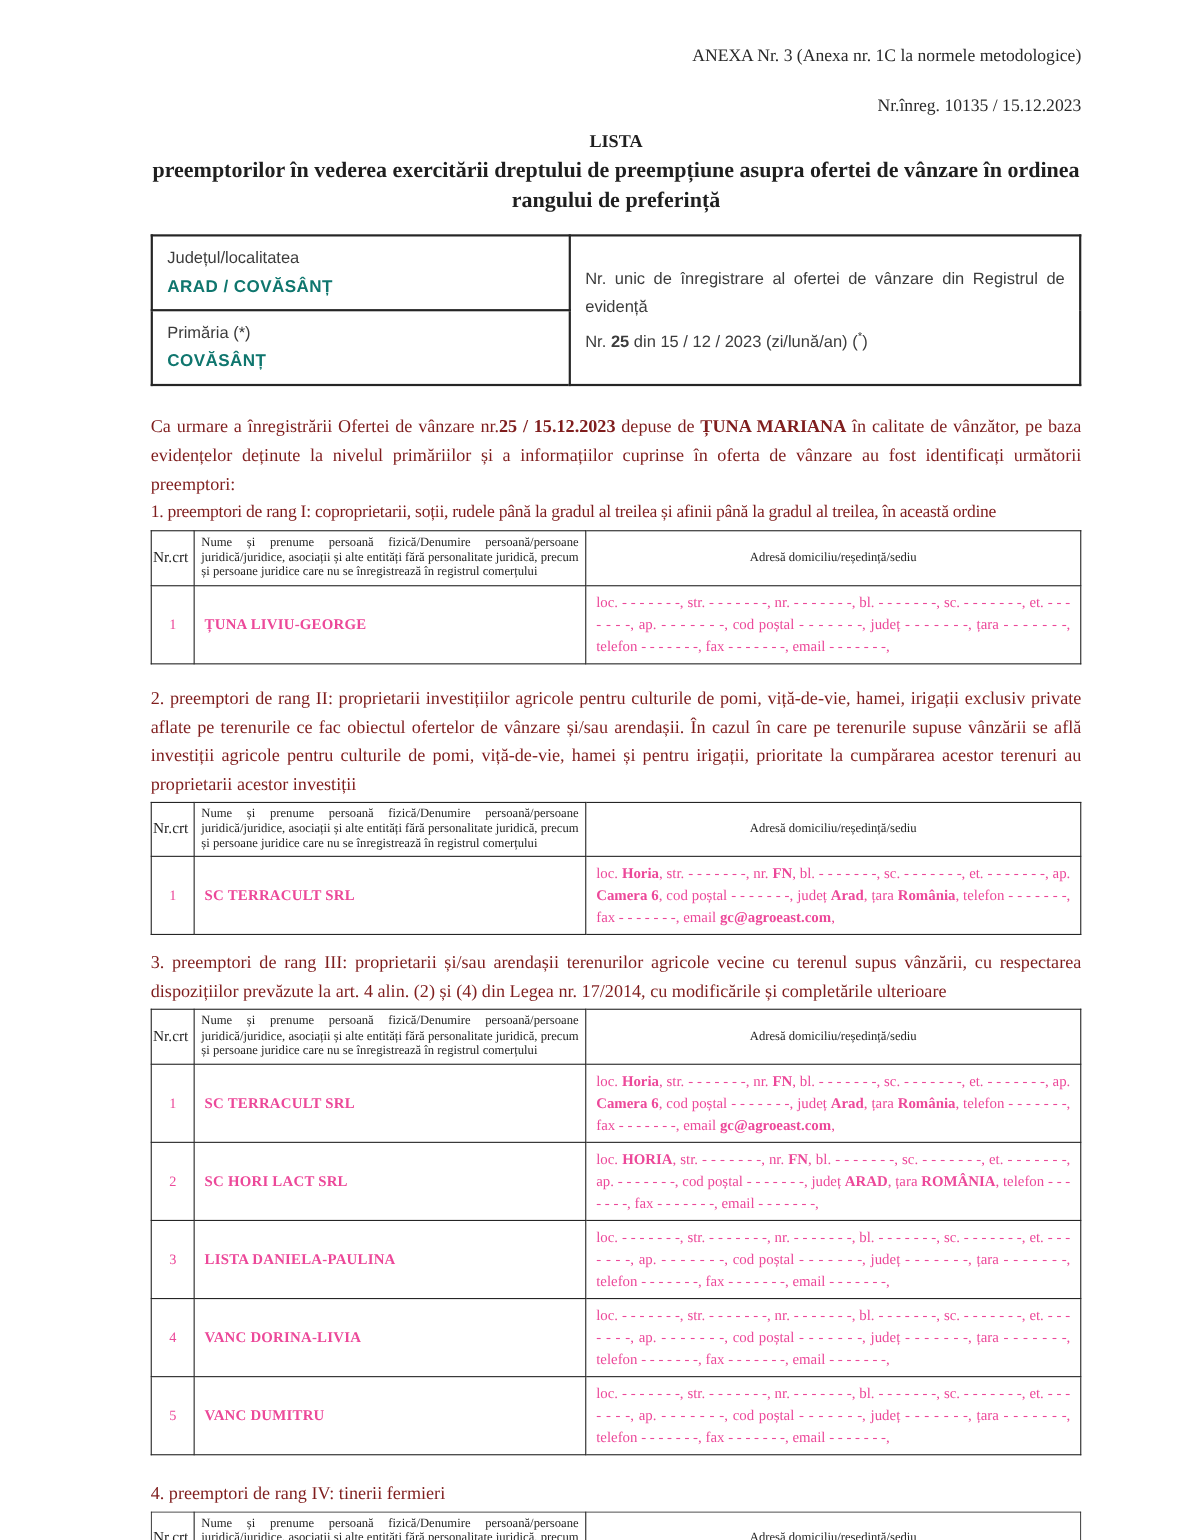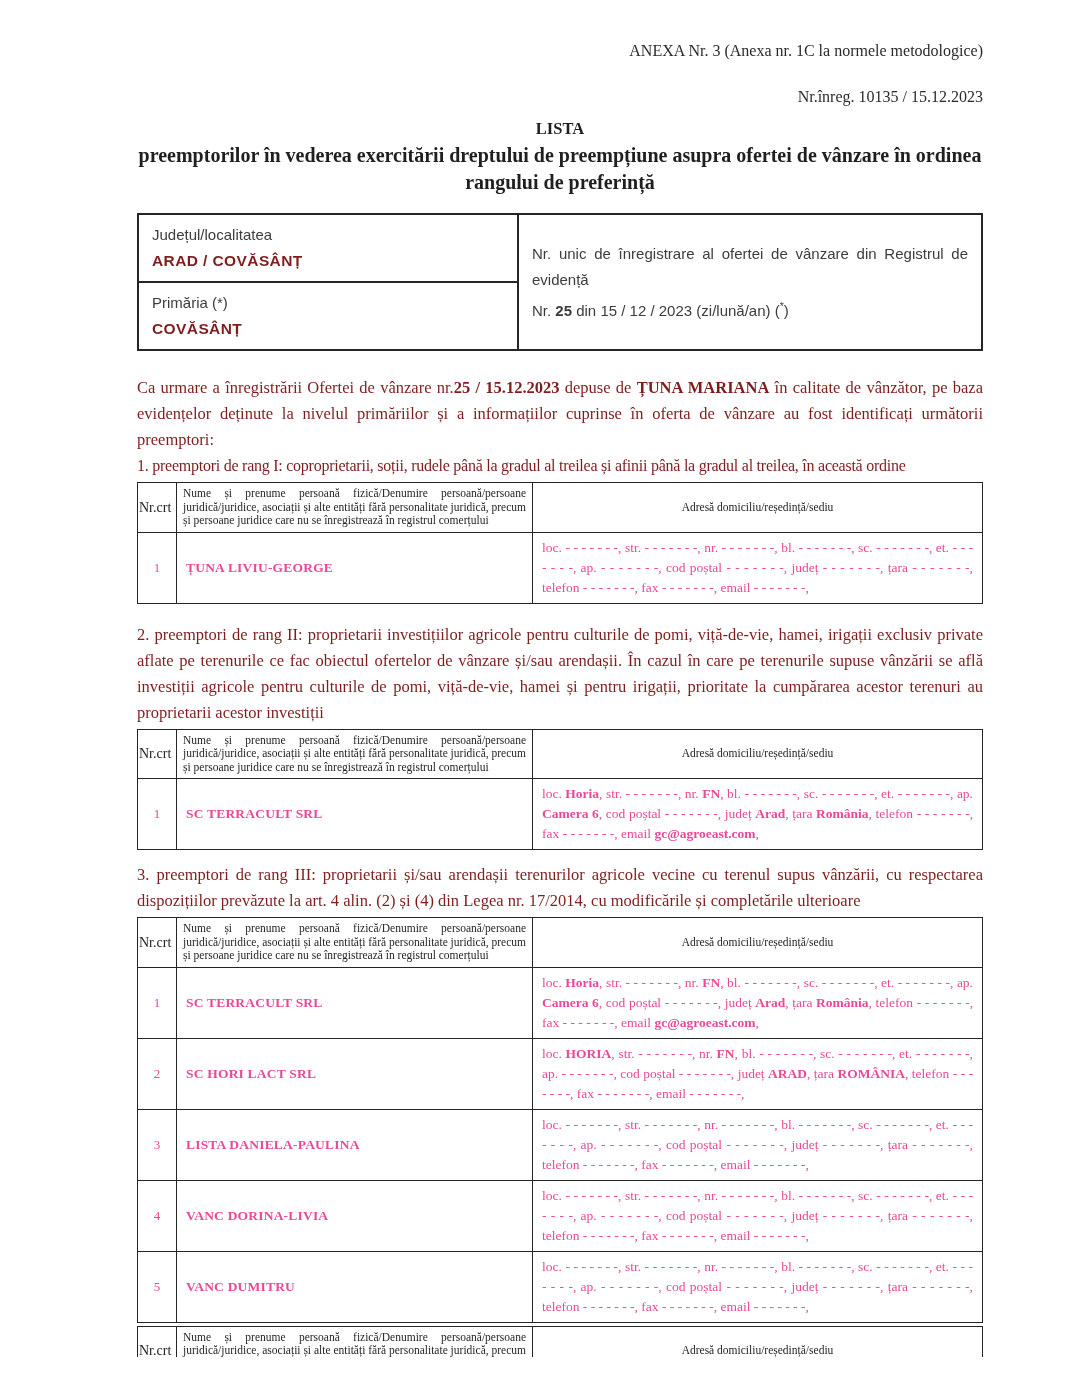--- a/index.html
+++ b/index.html
@@ -13,21 +13,21 @@
   .reg-line{margin-top:25px;}
   .doc-title{margin-top:9px;text-align:center;font-weight:bold;font-size:16.5px;line-height:26px;}
   .doc-subtitle{text-align:center;font-weight:bold;font-size:20px;line-height:27px;max-width:872px;margin:0 auto;}
 
   table.info{
     margin-top:17px;width:100%;border-collapse:collapse;table-layout:fixed;
     font-family:"Liberation Sans", sans-serif;font-size:15px;color:#3c3c3c;
   }
   table.info td{border:2px solid #252525;padding:7px 13px;vertical-align:middle;line-height:26px;}
   td.info-left{width:352px;}
-  .info .val{font-weight:bold;font-size:15.5px;letter-spacing:.4px;color:#7f1d1d;}
+  .info .val{font-weight:bold;font-size:15.5px;letter-spacing:.4px;color:#0f766e;}
   .info .just{text-align:justify;}
 
   .para{margin:24px 0 0;font-size:16.5px;line-height:26px;text-align:justify;color:#7f1d1d;}
   .sect-one-line{white-space:nowrap;letter-spacing:-0.25px;font-size:16px;}
   .mt18{margin-top:18px;}
   .mt12{margin-top:12px;}
   .mt22{margin-top:22px;}
 
   table.data{margin-top:3px;width:100%;border-collapse:collapse;table-layout:fixed;}
   table.data th,table.data td{border:1.5px solid #252525;}
@@ -164,20 +164,21 @@
           <td class="c-addr"><span>loc. - - - - - - -, str. - - - - - - -, nr. - - - - - - -, bl. - - - - - - -, sc. - - - - - - -, et. - - - - - - -, ap. - - - - - - -, cod poștal - - - - - - -, județ - - - - - - -, țara - - - - - - -, telefon - - - - - - -, fax - - - - - - -, email - - - - - - -,</span></td>
         </tr>
         <tr>
           <td class="c-nr">5</td>
           <td class="c-name">VANC DUMITRU</td>
           <td class="c-addr"><span>loc. - - - - - - -, str. - - - - - - -, nr. - - - - - - -, bl. - - - - - - -, sc. - - - - - - -, et. - - - - - - -, ap. - - - - - - -, cod poștal - - - - - - -, județ - - - - - - -, țara - - - - - - -, telefon - - - - - - -, fax - - - - - - -, email - - - - - - -,</span></td>
         </tr>
       </tbody>
   </table>
 
+  <p class="para mt22">4. preemptori de rang IV: tinerii fermieri</p>
   <div class="cut-wrap">
     <table class="data">
       <colgroup>
           <col class="w-nr">
           <col class="w-name">
           <col>
         </colgroup>
       <thead>
         <tr>
           <th class="c-nr">Nr.crt</th>

